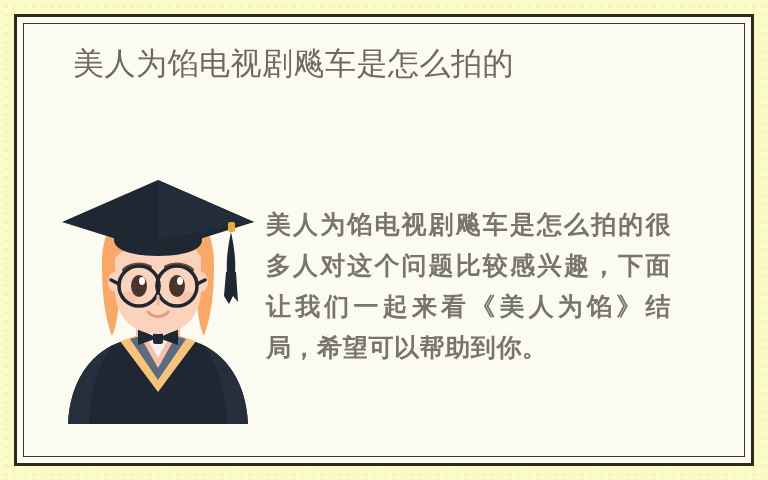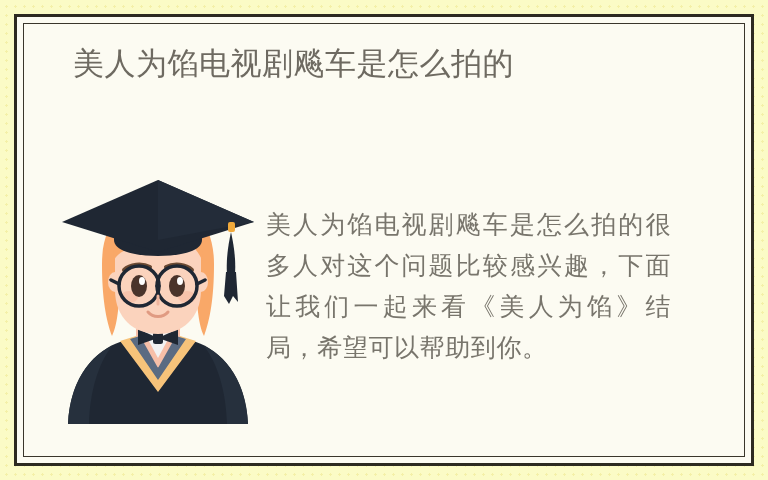--- a/index.html
+++ b/index.html
@@ -77,20 +77,21 @@
     left: 242px;
     top: 180px;
     width: 405px;
     font-family: "Liberation Serif", "DejaVu Serif", serif;
     font-size: 25px;
     line-height: 41px;
     color: #78756c;
     text-align: justify;
     text-justify: inter-character;
     letter-spacing: 0.6px;
+    font-weight: bold;
   }
 </style>
 </head>
 <body>
 
 <div class="outer-frame">
   <div class="inner-frame">
     <div class="content">
 
       <div class="title">美人为馅电视剧飚车是怎么拍的</div>

